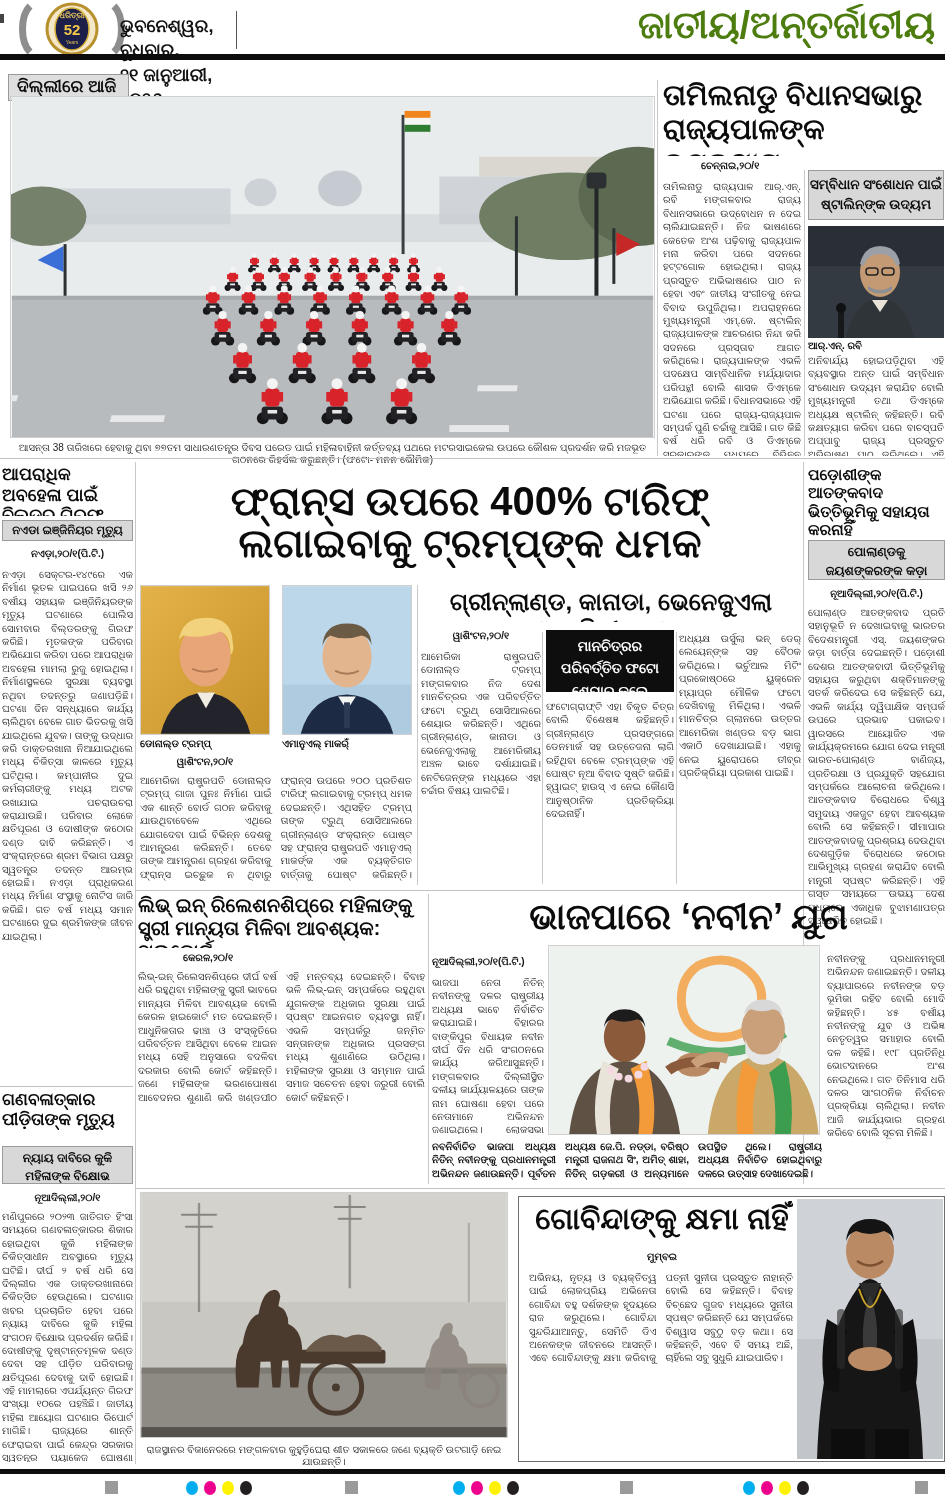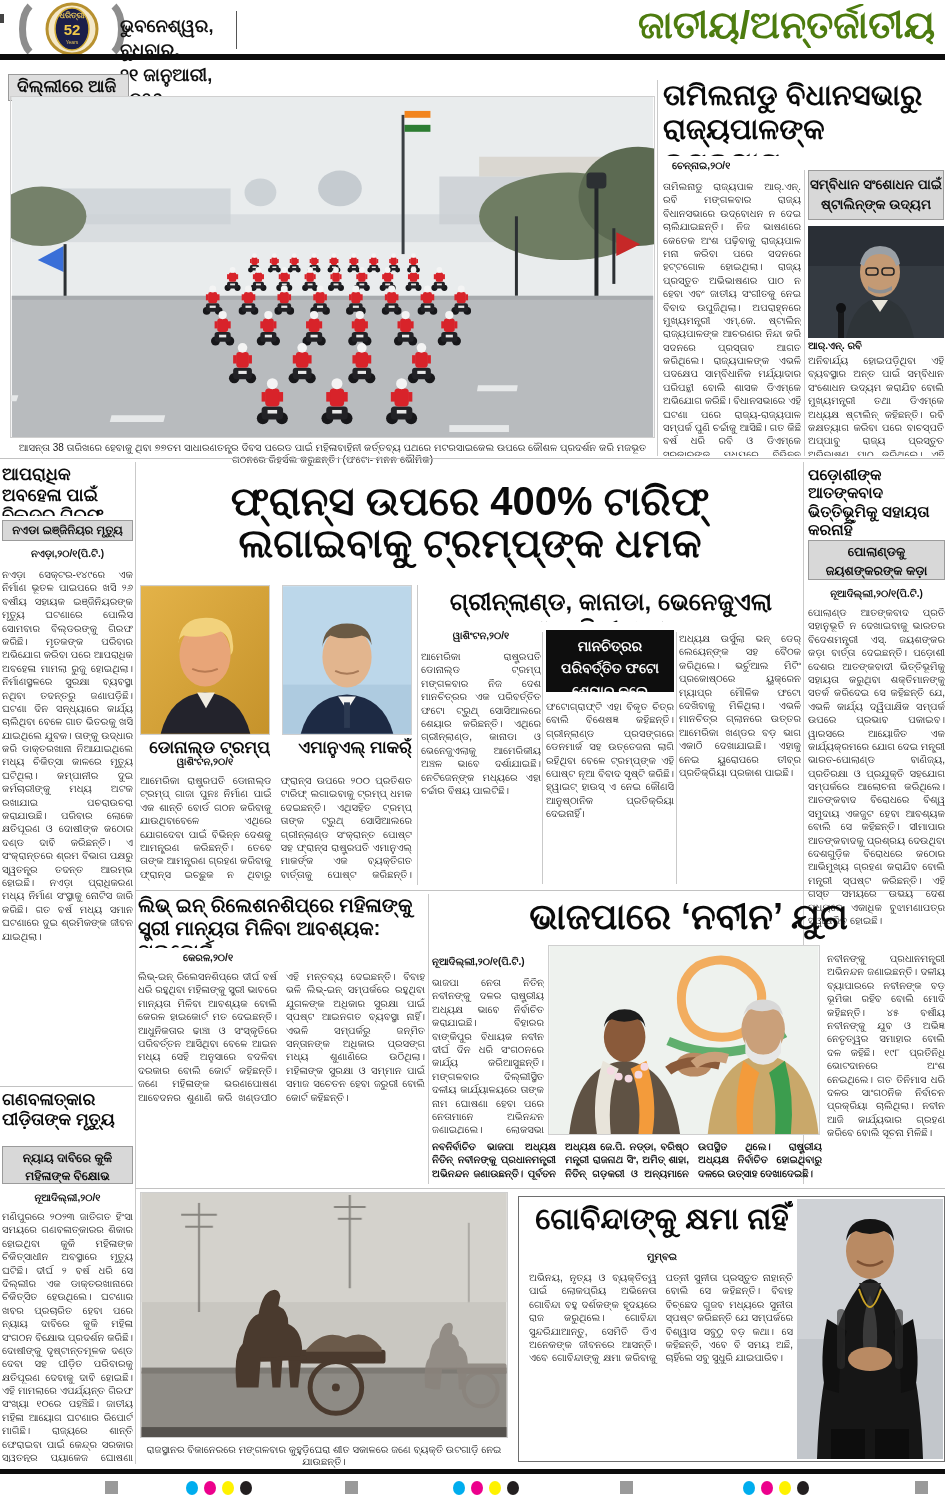--- a/index.html
+++ b/index.html
@@ -8,21 +8,21 @@
   .abs{position:absolute;box-sizing:border-box;overflow:hidden;}
   .hl{font-weight:bold;color:#0b0b0b;line-height:1.18;}
   .body-txt{font-size:10px;line-height:1.34;text-align:justify;color:#1e1e1e;}
   .dateline{font-weight:bold;font-size:10px;color:#111;}
   .dateline span{border-bottom:1.5px solid #222;padding-bottom:1px;}
   .graybox{background:#d8d8d8;border:1px solid #9b9b9b;text-align:center;font-weight:bold;color:#0b0b0b;}
   .blackbox{background:#0e0e0e;color:#ffffff;font-weight:bold;text-align:center;}
   .hline{background:#c2c2c2;}
   .vline{background:#c9c9c9;}
   .caption{font-size:10px;color:#1c1c1c;}
-  .photo-name{font-weight:bold;font-size:17px;text-align:right;color:#0b0b0b;}
+  .photo-name{font-weight:bold;font-size:10px;text-align:left;color:#0b0b0b;}
   .cols2{column-count:2;column-gap:9px;}
   .cols3{column-count:3;column-gap:9px;}
   .rule-black{background:#0d0d0d;}
   .tag{background:#dedede;border:1px solid #9a9a9a;font-weight:bold;font-size:17px;padding:2px 12px 3px 8px;color:#0b0b0b;}
 </style>
 </head>
 <body>
 
 <div id="page">
 
@@ -126,21 +126,21 @@
         <use href="#rider" transform="translate(412,266) scale(1.05)"></use>
       <use href="#rider" transform="translate(262,304) scale(1.2)"></use>
         <use href="#rider" transform="translate(327,304) scale(1.2)"></use>
         <use href="#rider" transform="translate(392,304) scale(1.2)"></use>
     </g>
   </svg>
   <div class="abs caption" style="left:10px;top:442px;width:645px;text-align:center;">ଆସନ୍ତା 38 ତାରିଖରେ ହେବାକୁ ଥିବା ୭୭ତମ ସାଧାରଣତନ୍ତ୍ର ଦିବସ ପରେଡ ପାଇଁ ମହିଳାବାହିନୀ କର୍ତ୍ତବ୍ୟ ପଥରେ ମଟରସାଇକେଲ ଉପରେ କୌଶଳ ପ୍ରଦର୍ଶନ କରି ମଜଭୂତ ଗଠନରେ ରିହର୍ସଲ କରୁଛନ୍ତି। (ଫଟୋ- ମନନ ଭୌମିକ)</div>
 
   <div class="abs vline" style="left:657px;top:80px;width:1px;height:376px;"></div>
   <div class="abs hl" style="left:663px;top:78px;width:280px;font-size:29px;height:78px;">ତାମିଲନାଡୁ ବିଧାନସଭାରୁ ରାଜ୍ୟପାଳଙ୍କ କକ୍ଷତ୍ୟାଗ</div>
-  <div class="abs dateline" style="left:672px;top:160px;"><span>ଚେନ୍ନାଇ,୨୦/୧</span></div>
+  <div class="abs dateline" style="left:701px;top:160px;"><span>ଚେନ୍ନାଇ,୨୦/୧</span></div>
   <div class="abs body-txt" style="left:663px;top:180px;width:138px;height:276px;">ତାମିଲନାଡୁ ରାଜ୍ୟପାଳ ଆର୍.ଏନ୍. ରବି ମଙ୍ଗଳବାର ରାଜ୍ୟ ବିଧାନସଭାରେ ଉଦ୍‌ବୋଧନ ନ ଦେଇ ଚାଲିଯାଇଛନ୍ତି। ନିଜ ଭାଷଣରେ କେତେକ ଅଂଶ ପଢ଼ିବାକୁ ରାଜ୍ୟପାଳ ମନା କରିବା ପରେ ସଦନରେ ହଟ୍ଟଗୋଳ ହୋଇଥିଲା। ରାଜ୍ୟ ପ୍ରସ୍ତୁତ ଅଭିଭାଷଣର ପାଠ ନ ହେବା ଏବଂ ଜାତୀୟ ସଂଗୀତକୁ ନେଇ ବିବାଦ ଉପୁଜିଥିଲା। ଅପରାହ୍ନରେ ମୁଖ୍ୟମନ୍ତ୍ରୀ ଏମ୍.କେ. ଷ୍ଟାଲିନ୍ ରାଜ୍ୟପାଳଙ୍କ ଆଚରଣର ନିନ୍ଦା କରି ସଦନରେ ପ୍ରସ୍ତାବ ଆଗତ କରିଥିଲେ। ରାଜ୍ୟପାଳଙ୍କ ଏଭଳି ପଦକ୍ଷେପ ସାମ୍ବିଧାନିକ ମର୍ଯ୍ୟାଦାର ପରିପନ୍ଥୀ ବୋଲି ଶାସକ ଡିଏମ୍‌କେ ଅଭିଯୋଗ କରିଛି। ବିଧାନସଭାରେ ଏହି ଘଟଣା ପରେ ରାଜ୍ୟ-ରାଜ୍ୟପାଳ ସମ୍ପର୍କ ପୁଣି ଚର୍ଚ୍ଚାକୁ ଆସିଛି। ଗତ କିଛି ବର୍ଷ ଧରି ରବି ଓ ଡିଏମ୍‌କେ ସରକାରଙ୍କ ମଧ୍ୟରେ ବିଭିନ୍ନ ପ୍ରସଙ୍ଗରେ ଟଣାଓଟରା ଲାଗି ରହିଛି। ବିଧେୟକ ମଞ୍ଜୁରି, କୁଳପତି ନିଯୁକ୍ତି ଭଳି ପ୍ରସଙ୍ଗରେ ଉଭୟଙ୍କ ମଧ୍ୟରେ ମତଭେଦ ରହିଆସିଛି।</div>
   <div class="abs vline" style="left:804px;top:170px;width:1px;height:286px;"></div>
   <div class="abs graybox" style="left:808px;top:170px;width:136px;height:50px;font-size:13.5px;line-height:1.45;padding-top:4px;">ସମ୍ବିଧାନ ସଂଶୋଧନ ପାଇଁ ଷ୍ଟାଲିନ୍‌ଙ୍କ ଉଦ୍ୟମ</div>
   <svg class="abs" style="left:808px;top:226px;" width="136" height="112" viewBox="0 0 136 112">
     <rect width="136" height="112" fill="#343a41"></rect>
     <rect width="136" height="40" fill="#2a2f36"></rect>
     <ellipse cx="72" cy="46" rx="20" ry="25" fill="#c49a74"></ellipse>
     <path d="M52 38 q4 -18 20 -18 q17 0 20 18 l-4 2 q-3 -12 -16 -12 q-13 0 -16 12 z" fill="#9aa0a6"></path>
     <rect x="58" y="42" width="12" height="7" rx="3" fill="none" stroke="#222" stroke-width="1.5"></rect>
     <rect x="74" y="42" width="12" height="7" rx="3" fill="none" stroke="#222" stroke-width="1.5"></rect>

